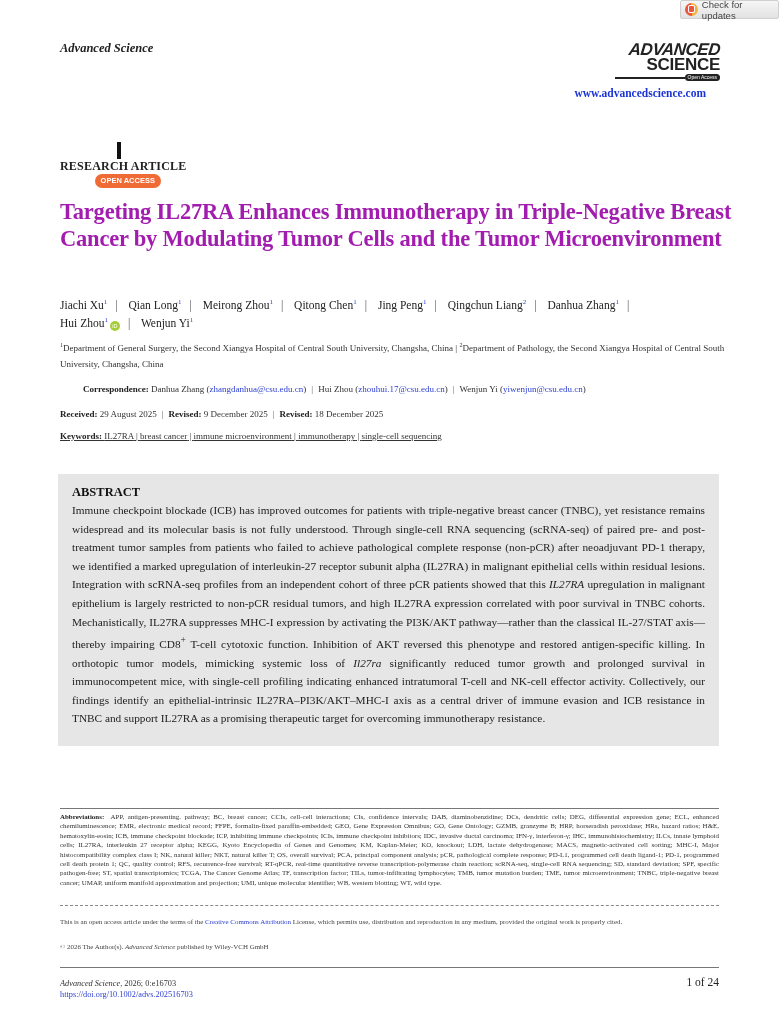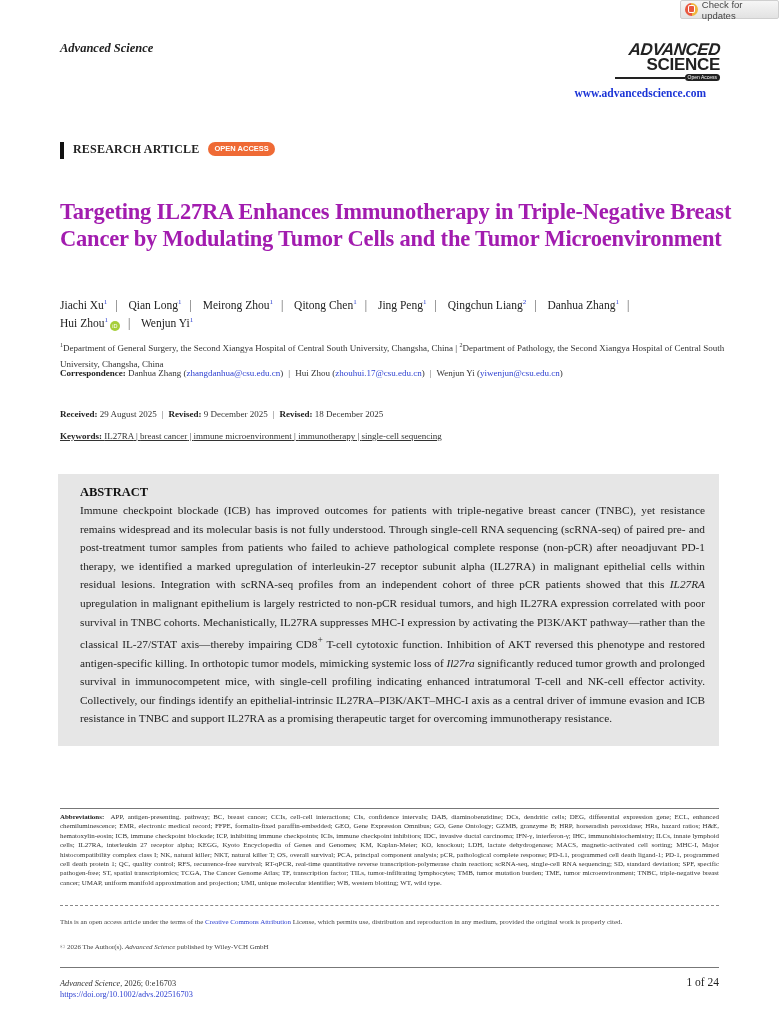--- a/index.html
+++ b/index.html
@@ -16,43 +16,43 @@
     .journal-name { position: absolute; left: 60px; top: 41px; font-size: 12.5px; font-style: italic; font-weight: bold; color: #222; }
 
     .logo { position: absolute; left: 610px; top: 42px; width: 110px; font-family: "Liberation Sans", sans-serif; font-weight: bold; text-align: right; color: #222; }
     .logo .l1 { font-size: 17px; line-height: 15px; letter-spacing: -0.5px; font-style: italic; transform: skewX(-6deg); display: block; }
     .logo .l2 { font-size: 17px; line-height: 15px; letter-spacing: -0.3px; display: block; }
     .logo .bar { display: flex; align-items: center; justify-content: flex-end; margin-top: 2px; }
     .logo .bar .line { height: 2px; width: 70px; background: #222; }
     .logo .bar .oa { font-size: 5px; font-weight: normal; background: #222; color: #fff; border-radius: 4px; padding: 0 3px; line-height: 7px; }
     .site-url { position: absolute; right: 73px; top: 87px; font-size: 11.5px; font-weight: bold; color: #1a33d6; text-align: right; }
 
-    .article-type { position: absolute; left: 60px; top: 142px; display: flex; align-items: flex-start; }
+    .article-type { position: absolute; left: 60px; top: 142px; display: flex; align-items: center; flex-direction: column; }
     .article-type .vbar { width: 4px; height: 17px; background: #111; margin-right: 9px; }
     .article-type .label { font-size: 12px; font-weight: bold; color: #222; letter-spacing: 0.2px; }
     .oa-badge { margin-left: 9px; background: #ef6a35; color: #fff; font-family: "Liberation Sans", sans-serif; font-size: 7.5px; font-weight: bold; border-radius: 8px; padding: 2px 6px; line-height: 10px; }
 
     .title { position: absolute; left: 60px; top: 198px; width: 680px; font-size: 22.5px; font-weight: bold; line-height: 27px; color: #a21caf; letter-spacing: -0.2px; }
 
     .authors { position: absolute; left: 60px; top: 295px; width: 670px; font-size: 11.5px; line-height: 15px; color: #222; }
     .authors .sep { color: #555; margin: 0 8px; }
     .authors sup { font-size: 7px; color: #2c3fd0; vertical-align: 5px; }
     .orcid { display: inline-block; width: 10px; height: 10px; border-radius: 50%; background: #a6ce39; color: #fff; font-family: "Liberation Sans", sans-serif; font-size: 5.5px; line-height: 10px; text-align: center; vertical-align: -1px; margin-left: 2px; }
 
     .affil { position: absolute; left: 60px; top: 337px; width: 665px; font-size: 9px; line-height: 16px; color: #333; }
     .affil sup { font-size: 6px; vertical-align: 4px; }
 
     .meta { position: absolute; left: 60px; width: 665px; font-size: 9px; color: #333; }
     .meta b { color: #222; }
     .meta .sep { margin: 0 5px; color: #666; }
-    .corr { top: 368px; }
+    .corr { top: 384px; margin-left: 23px; }
     .dates { top: 409px; }
     .kw { top: 431px; text-decoration: underline; }
 
-    .abstract { position: absolute; left: 58px; top: 474px; width: 661px; height: 272px; background: #e6e6e6; padding: 11px 14px 0 22px; }
+    .abstract { position: absolute; left: 58px; top: 474px; width: 661px; height: 272px; background: #e6e6e6; padding: 11px 14px 0 14px; }
     .abstract h2 { font-size: 12.5px; font-weight: bold; color: #111; line-height: 15px; margin-bottom: 1px; }
     .abstract p { font-size: 11.3px; line-height: 18.6px; text-align: justify; color: #222; }
 
     .abbr-rule { position: absolute; left: 60px; top: 808px; width: 659px; height: 1px; background: #777; }
     .abbr { position: absolute; left: 60px; top: 813px; width: 659px; font-size: 6.95px; line-height: 9.4px; color: #333; text-align: justify; }
     .abbr b { color: #222; }
     .dash-rule { position: absolute; left: 60px; top: 905px; width: 659px; height: 0; border-top: 1px dashed #888; }
     .license { position: absolute; left: 60px; top: 915px; width: 659px; font-size: 6.95px; line-height: 14px; color: #444; }
     .copyright { position: absolute; left: 60px; top: 943px; font-size: 6.95px; color: #444; }
     .foot-rule { position: absolute; left: 60px; top: 967px; width: 659px; height: 1px; background: #777; }

